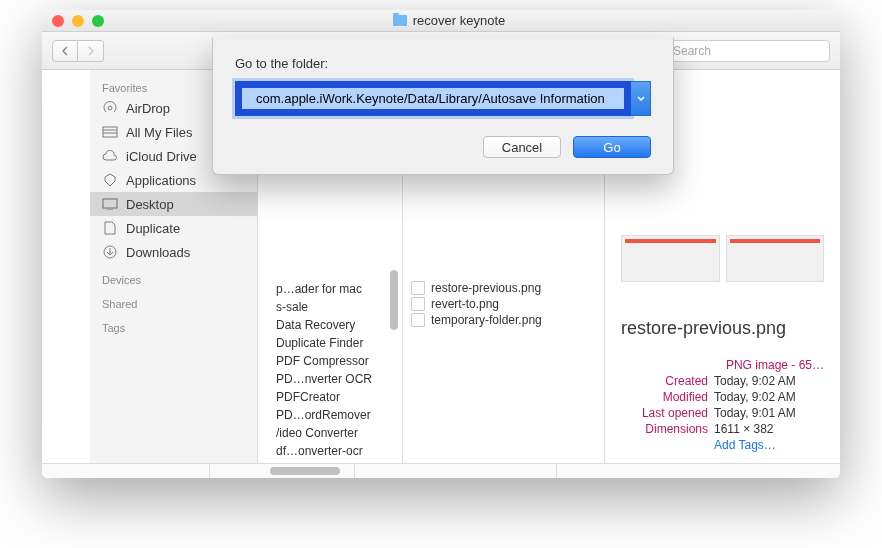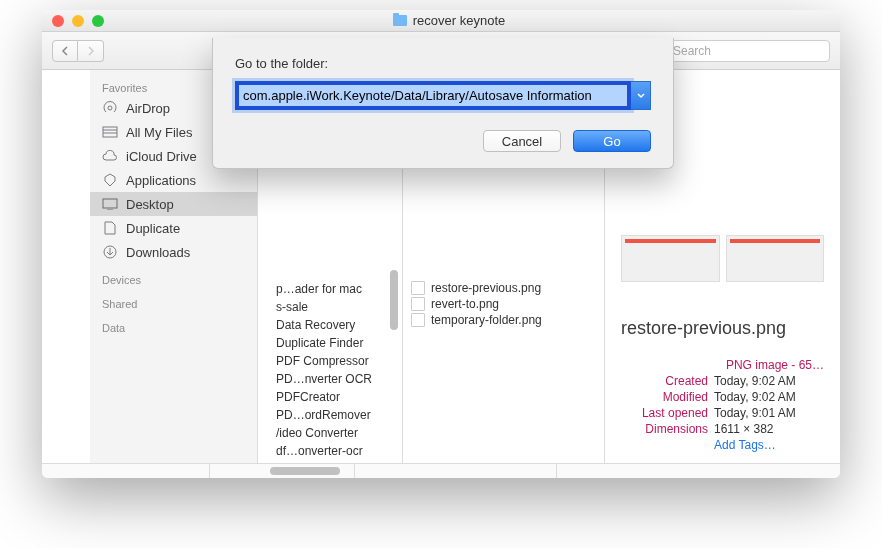--- a/index.html
+++ b/index.html
@@ -154,26 +154,26 @@
       border-top: none;
       border-radius: 0 0 6px 6px;
       box-shadow: 0 15px 30px rgba(0,0,0,0.25);
       padding: 18px 22px 16px;
       z-index: 100;
     }
     .sheet-label { font-size: 13px; color: #333; margin-bottom: 10px; }
     .sheet-input-wrap { display: flex; align-items: stretch; }
     .sheet-input {
       flex: 1;
-      border: 4px solid #1d4ed8;
+      border: 7px solid #1d4ed8;
       box-shadow: 0 0 0 3px rgba(100,160,240,0.4);
       background: #b3d4ff;
       color: #000;
       font-size: 13px;
-      padding: 3px 4px;
+      padding: 3px 14px;
       border-radius: 0;
       overflow: hidden;
       white-space: nowrap;
     }
     .sheet-dropdown {
       width: 20px;
       background: linear-gradient(#5aa0f4, #2a7de8);
       border: 1px solid #2a6ec8;
       border-left: none;
       display: flex; align-items: center; justify-content: center;
@@ -363,21 +363,21 @@
           <span>Downloads</span>
         </div>
       </div>
       <div class="sb-section">
         <div class="sb-header">Devices</div>
       </div>
       <div class="sb-section">
         <div class="sb-header">Shared</div>
       </div>
       <div class="sb-section">
-        <div class="sb-header">Data</div>
+        <div class="sb-header">Tags</div>
       </div>
     </div>
 
     <div class="col1">
       <div class="col1-inner" id="col1-list">
           <div>p…ader for mac</div>
           <div>s-sale</div>
           <div>Data Recovery</div>
           <div>Duplicate Finder</div>
           <div>PDF Compressor</div>

